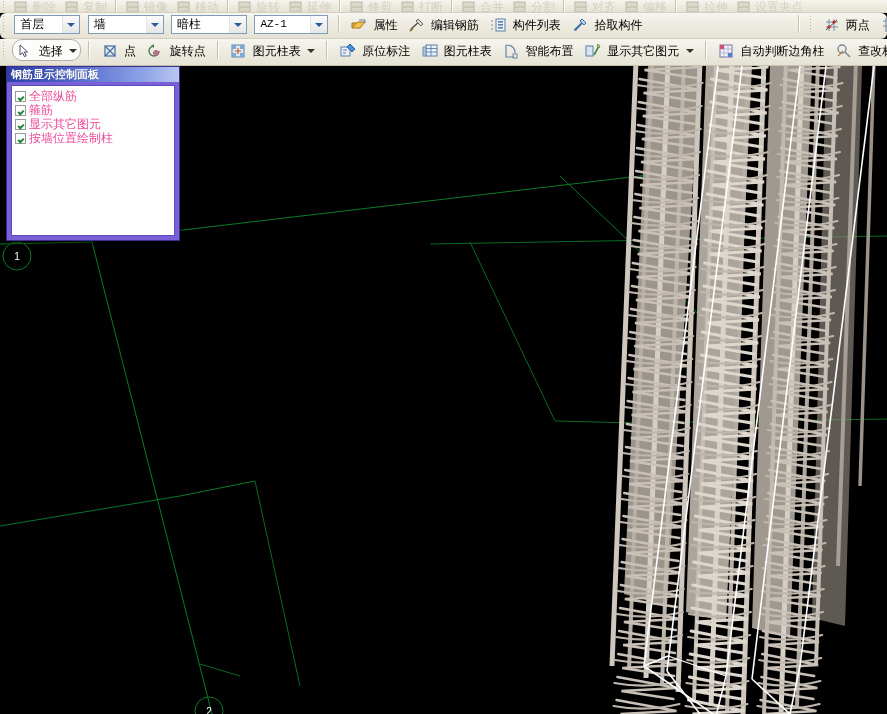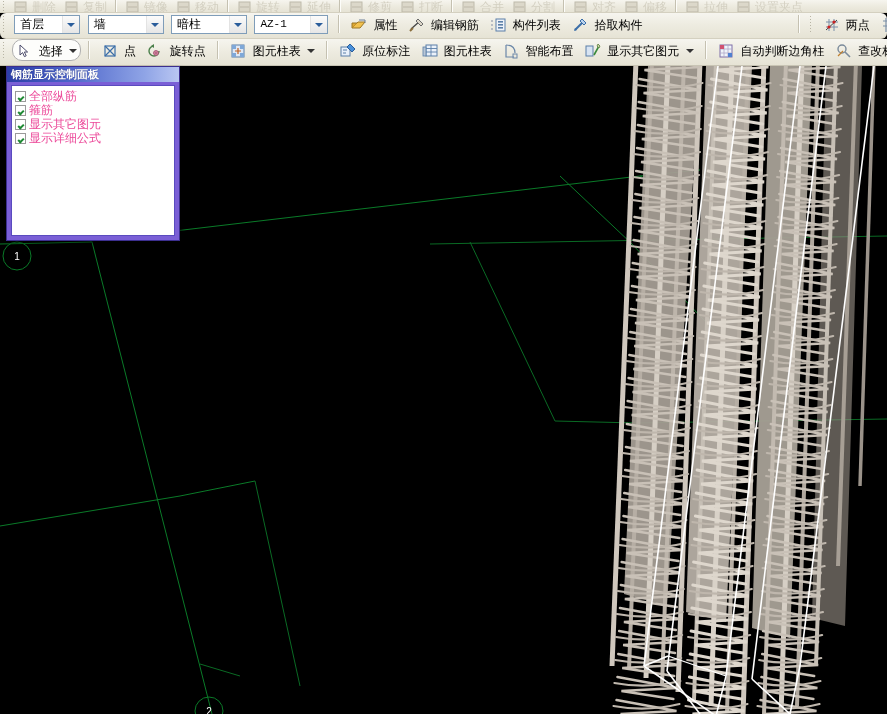--- a/index.html
+++ b/index.html
@@ -681,17 +681,17 @@
       </g>
     </svg>
   </div>
 
   <div id="rebar-panel">
     <div class="titlebar">钢筋显示控制面板</div>
     <div class="body" id="rebar-options">
         <div class="chkrow"><span class="chk"></span><span class="lbl">全部纵筋</span></div>
         <div class="chkrow"><span class="chk"></span><span class="lbl">箍筋</span></div>
         <div class="chkrow"><span class="chk"></span><span class="lbl">显示其它图元</span></div>
-        <div class="chkrow"><span class="chk"></span><span class="lbl">显示详细公式</span></div>
+        <div class="chkrow"><span class="chk"></span><span class="lbl">按墙位置绘制柱</span></div>
       </div>
   </div>
 
 </div>
 
 </body></html>

